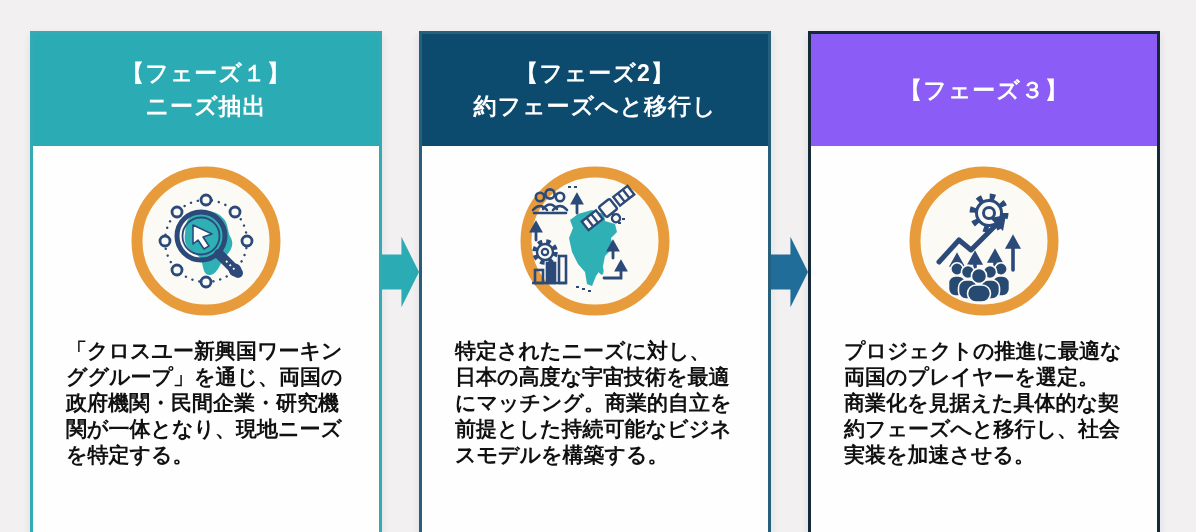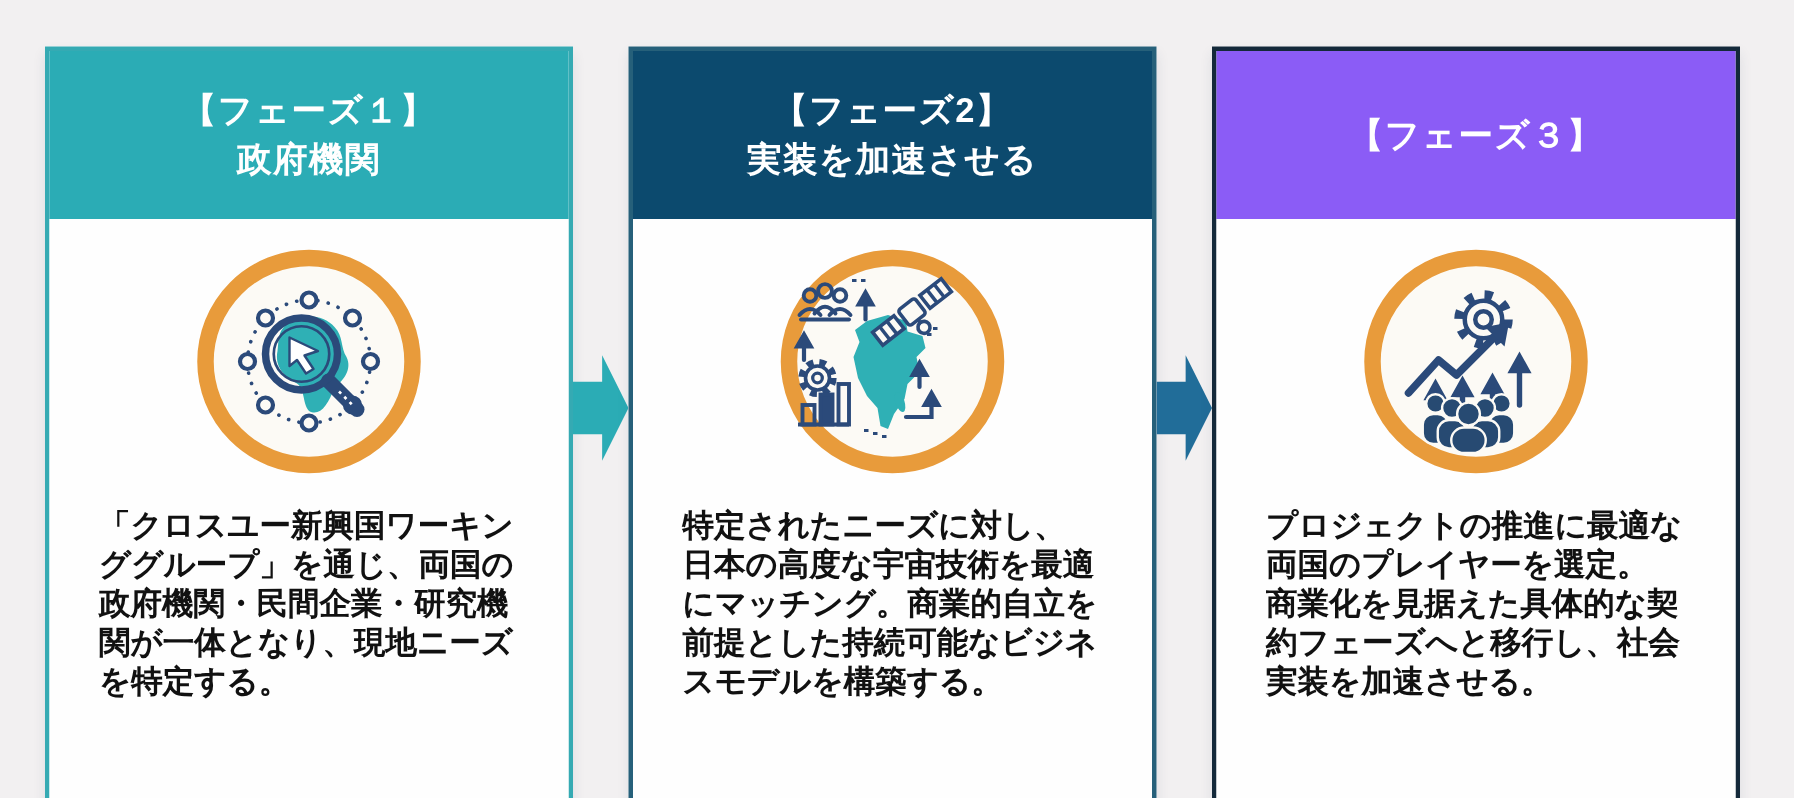--- a/index.html
+++ b/index.html
@@ -66,21 +66,21 @@
   .flow-arrow { margin-top: 203px; }
 </style>
 </head>
 <body style="background: rgb(242, 240, 241);">
 
 <div class="phase-row">
 
   <div class="phase-card" style="border-color: rgb(53, 170, 179);">
     <div class="card-header" style="background: rgb(43, 172, 181);">
       <span>【フェーズ１】</span>
-      <span>政府機関</span>
+      <span>ニーズ抽出</span>
     </div>
     <div class="card-body">
       <div class="icon-wrap">
         <svg viewBox="0 0 150 150" width="150" height="150" aria-label="magnifier-africa-search-icon">
           <circle cx="75" cy="75" r="69" fill="#fcfaf5" stroke="#e89b3b" stroke-width="11"></circle>
 
           <circle cx="75" cy="75" r="41" fill="none" stroke="#2b4a7a" stroke-width="2.4" stroke-dasharray="0.1 7" stroke-linecap="round"></circle>
           <g fill="#fcfaf5" stroke="#2b4a7a" stroke-width="2.8">
             <circle cx="75" cy="34" r="5"></circle>
               <circle cx="104" cy="46" r="5"></circle>
@@ -114,21 +114,21 @@
 
   <div class="arrow-gap">
     <svg class="flow-arrow" width="40" height="76" viewBox="0 0 40 76">
       <polygon points="0,19 21,19 21,0 40,38 21,76 21,57 0,57" fill="#2bacb5"></polygon>
     </svg>
   </div>
 
   <div class="phase-card" style="border-color: rgb(38, 96, 122);">
     <div class="card-header" style="background: #0c4a6e;">
       <span>【フェーズ2】</span>
-      <span>実装を加速させる</span>
+      <span>約フェーズへと移行し</span>
     </div>
     <div class="card-body">
       <div class="icon-wrap">
         <svg viewBox="0 0 150 150" width="150" height="150" aria-label="africa-satellite-technology-icon">
           <circle cx="75" cy="75" r="69" fill="#fcfaf5" stroke="#e89b3b" stroke-width="11"></circle>
 
           <path fill="#2fb0b5" d="M58,48 L72,44 L84,48 L85,55 L95,58 L97,66 L91,72 L93,82 L85,90
                L83,100 L76,110 L72,120 L67,118 L65,106 L58,98 L52,86 L49,72 L53,62 L50,54 Z"></path>
           <ellipse cx="80" cy="102" rx="3" ry="7" transform="rotate(-18 80 102)" fill="#2fb0b5"></ellipse>
 

